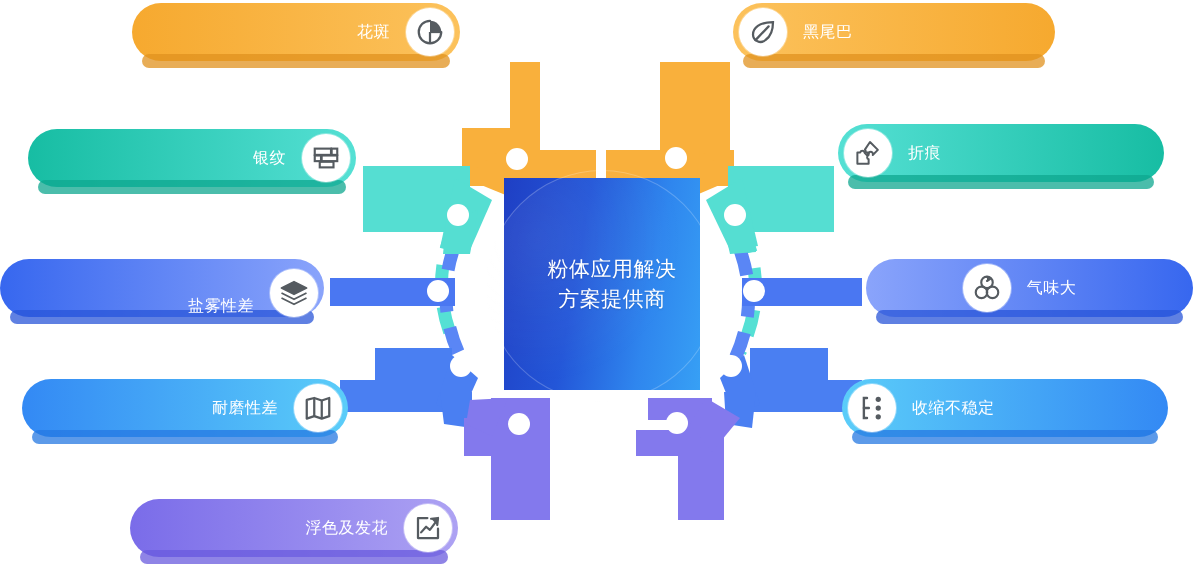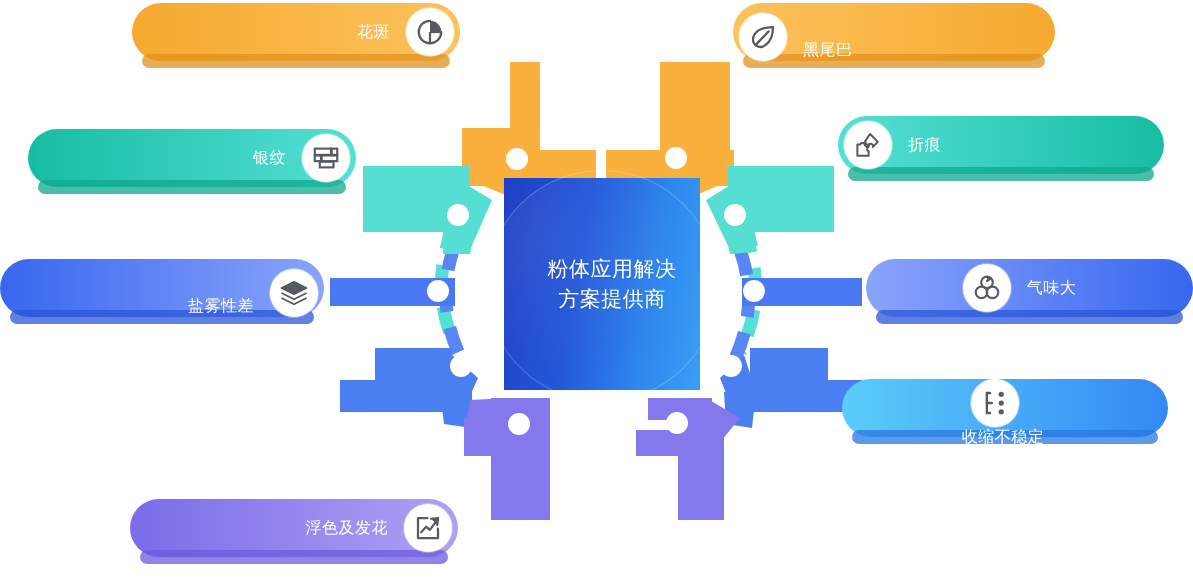--- a/index.html
+++ b/index.html
@@ -73,36 +73,36 @@
   
   .pill.left{justify-content:flex-end;padding-right:6px;padding-left:26px;}
   .pill.left .pill-label{margin-right:16px;}
   
   .pill.right{justify-content:flex-start;padding-left:6px;padding-right:26px;}
   .pill.right .pill-label{margin-left:16px;}
 
   
   .th-orange{background:linear-gradient(90deg,#f6a92f 0%,#fcc25c 100%);}
   .th-orange .pill-shadow{background:#e0921f;}
-  .th-orange-r{background:linear-gradient(90deg,#fcc25c 0%,#f6a92f 100%);align-items:flex-end;}
+  .th-orange-r{background:linear-gradient(90deg,#fcc25c 0%,#f6a92f 100%);}
   .th-orange-r .pill-shadow{background:#e0921f;}
 
   .th-teal{background:linear-gradient(90deg,#17bda3 0%,#55e0d4 100%);text-align:center;}
   .th-teal .pill-shadow{background:#0fa78f;}
   .th-teal-r{background:linear-gradient(90deg,#55e0d4 0%,#17bda3 100%);}
   .th-teal-r .pill-shadow{background:#0fa78f;}
 
   .th-blue{background:linear-gradient(90deg,#3767ef 0%,#8aa4fb 100%);align-items:flex-end;}
   .th-blue .pill-shadow{background:#2a56d8;}
   .th-blue-r{background:linear-gradient(90deg,#8aa4fb 0%,#3767ef 100%);}
   .th-blue-r .pill-shadow{background:#2a56d8;}
 
   .th-sky{background:linear-gradient(90deg,#3389f4 0%,#5bcdf9 100%);}
   .th-sky .pill-shadow{background:#2678e2;}
-  .th-sky-r{background:linear-gradient(90deg,#5bcdf9 0%,#3389f4 100%);flex-direction:column;}
+  .th-sky-r{background:linear-gradient(90deg,#5bcdf9 0%,#3389f4 100%);}
   .th-sky-r .pill-shadow{background:#2678e2;}
 
   .th-purple{background:linear-gradient(90deg,#7a6ce9 0%,#ada2f3 100%);}
   .th-purple .pill-shadow{background:#6a5bdd;}
   .th-purple-r{background:linear-gradient(90deg,#ada2f3 0%,#7a6ce9 100%);}
   .th-purple-r .pill-shadow{background:#6a5bdd;}
 </style>
 </head>
 <body>
 
@@ -220,20 +220,31 @@
     <span class="pill-label">盐雾性差</span>
     <span class="icon-badge">
       <svg width="30" height="30" viewBox="0 0 24 24" fill="#555b60" stroke="#555b60" stroke-width="1.4" stroke-linejoin="round">
         <path d="M12 3 L22 8 L12 13 L2 8 Z"></path>
         <path d="M2 12 L12 17 L22 12" fill="none"></path>
         <path d="M2 16 L12 21 L22 16" fill="none"></path>
       </svg>
     </span>
   </div>
 
+  <div class="pill left th-sky" style="left:22px;top:379px;width:326px;">
+    <div class="pill-shadow"></div>
+    <span class="pill-label">耐磨性差</span>
+    <span class="icon-badge">
+      <svg width="30" height="30" viewBox="0 0 24 24" fill="none" stroke="#555b60" stroke-width="1.8" stroke-linejoin="round">
+        <path d="M3 5.5 L9 4 L15 6 L21 4 L21 18.5 L15 20.5 L9 18.5 L3 20.5 Z"></path>
+        <path d="M9 4 L9 18.5"></path>
+        <path d="M15 6 L15 20.5"></path>
+      </svg>
+    </span>
+  </div>
 
   <div class="pill left th-purple" style="left:130px;top:499px;width:328px;">
     <div class="pill-shadow"></div>
     <span class="pill-label">浮色及发花</span>
     <span class="icon-badge">
       <svg width="30" height="30" viewBox="0 0 24 24" fill="none" stroke="#555b60" stroke-width="1.8" stroke-linecap="round" stroke-linejoin="round">
         <path d="M20 12.5 L20 20 L4 20 L4 4 L11.5 4"></path>
         <path d="M6.5 15.5 L10.5 11 L13.5 13.5 L19.5 5.5"></path>
         <path d="M14.5 4.6 L20 4 L19.4 9.6" fill="#555b60"></path>
       </svg>
@@ -244,21 +255,21 @@
     <div class="pill-shadow"></div>
     <span class="icon-badge">
       <svg width="30" height="30" viewBox="0 0 24 24" fill="none" stroke="#555b60" stroke-width="1.8" stroke-linecap="round">
         <path d="M20 4 C9 4 4 9 4 14 a6 6 0 0 0 10 4.4 C19 15 20 9.5 20 4 Z"></path>
         <path d="M16.5 7.5 L6 18.5"></path>
       </svg>
     </span>
     <span class="pill-label">黑尾巴</span>
   </div>
 
-  <div class="pill right th-teal-r" style="left:838px;top:116px;width:326px;align-items:center;">
+  <div class="pill right th-teal-r" style="left:838px;top:124px;width:326px;align-items:center;">
     <div class="pill-shadow"></div>
     <span class="icon-badge">
       <svg width="30" height="30" viewBox="0 0 24 24" fill="none" stroke="#555b60" stroke-width="1.6" stroke-linejoin="round">
         <path d="M3.5 11.5 L3.5 20.5 L12.5 20.5 L12.5 17 a1.8 1.8 0 0 1 0-3.4 L12.5 11.5 L9.2 11.5 a1.8 1.8 0 0 0-3.4 0 Z"></path>
         <path d="M13.6 3.2 L19.9 9.5 L15.8 13.6 a1.8 1.8 0 0 0-2.4-2.4 L11 13.6 L9.5 12.1 a1.8 1.8 0 0 0 0-2.8 Z"></path>
       </svg>
     </span>
     <span class="pill-label">折痕</span>
   </div>
 

